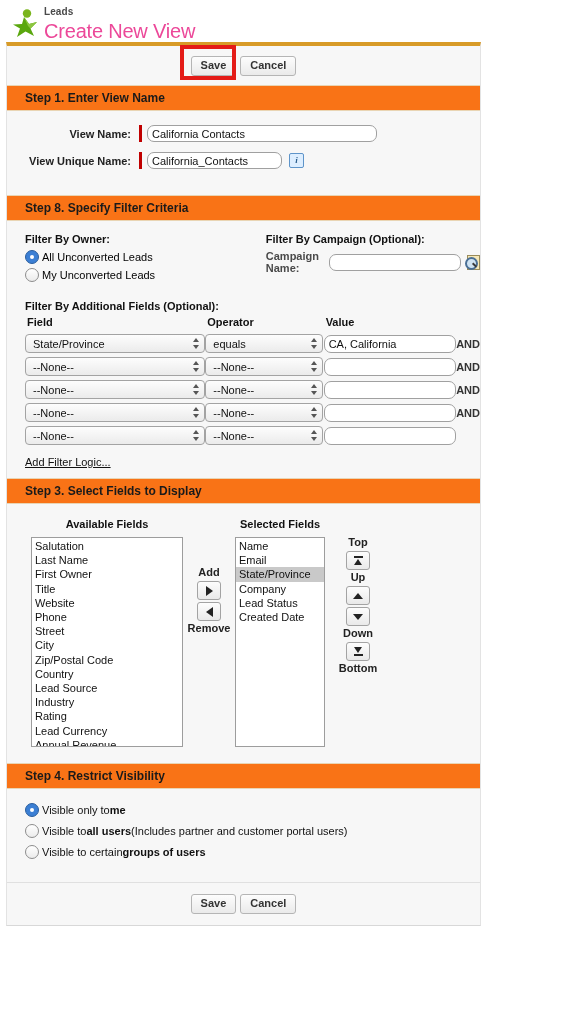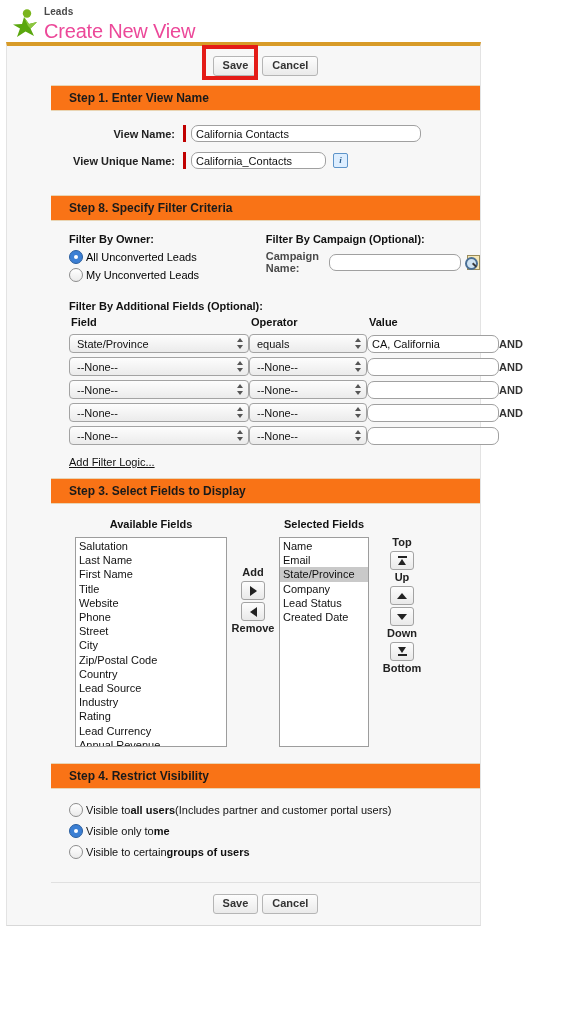--- a/index.html
+++ b/index.html
@@ -34,21 +34,20 @@
 
   
   .panel{
     position:relative;
     margin:6px 6px 0 6px;
     border-top:4px solid #d89b28;
     border-left:1px solid #e3e3e3;
     border-right:1px solid #e3e3e3;
     border-bottom:1px solid #d8d8d8;
     background:#f7f7f7;
-    padding-left:44px;
   }
   .toolbar{
     height:39px;display:flex;align-items:center;justify-content:center;
     background:#f7f7f7;position:relative;
   }
   .toolbar.bottom{border-top:1px solid #e0e0e0;height:42px;}
   .btn{
     font-family:"Liberation Sans", sans-serif;
     font-size:11px;font-weight:bold;color:#333;
     background:linear-gradient(#fdfdfd,#eaeaea);
@@ -379,21 +378,21 @@
 
     <div class="sect">Step 3. Select Fields to Display</div>
     <div class="body s3">
       <div class="picker">
 
         <div class="colbox">
           <div class="boxhead">Available Fields</div>
           <div class="listbox lbox-wide">
             <div class="opt">Salutation</div>
             <div class="opt">Last Name</div>
-            <div class="opt">First Name</div>
+            <div class="opt">First Owner</div>
             <div class="opt">Title</div>
             <div class="opt">Website</div>
             <div class="opt">Phone</div>
             <div class="opt">Street</div>
             <div class="opt">City</div>
             <div class="opt">Zip/Postal Code</div>
             <div class="opt">Country</div>
             <div class="opt">Lead Source</div>
             <div class="opt">Industry</div>
             <div class="opt">Rating</div>
@@ -449,30 +448,30 @@
           </div>
           <div class="midlabel">Bottom</div>
         </div>
 
       </div>
     </div>
 
     <div class="sect">Step 4. Restrict Visibility</div>
     <div class="body s4">
       <div class="vis-line">
+        <span class="radio on"></span>
+        <span>Visible only to </span>
+          <b>me</b>
+          <span></span>
+      </div>
+      <div class="vis-line">
         <span class="radio"></span>
         <span>Visible to </span>
           <b>all users</b>
           <span> (Includes partner and customer portal users)</span>
-      </div>
-      <div class="vis-line">
-        <span class="radio on"></span>
-        <span>Visible only to </span>
-          <b>me</b>
-          <span></span>
       </div>
       <div class="vis-line">
         <span class="radio"></span>
         <span>Visible to certain </span>
           <b>groups of users</b>
           <span></span>
       </div>
     </div>
 
     <div class="toolbar bottom">

